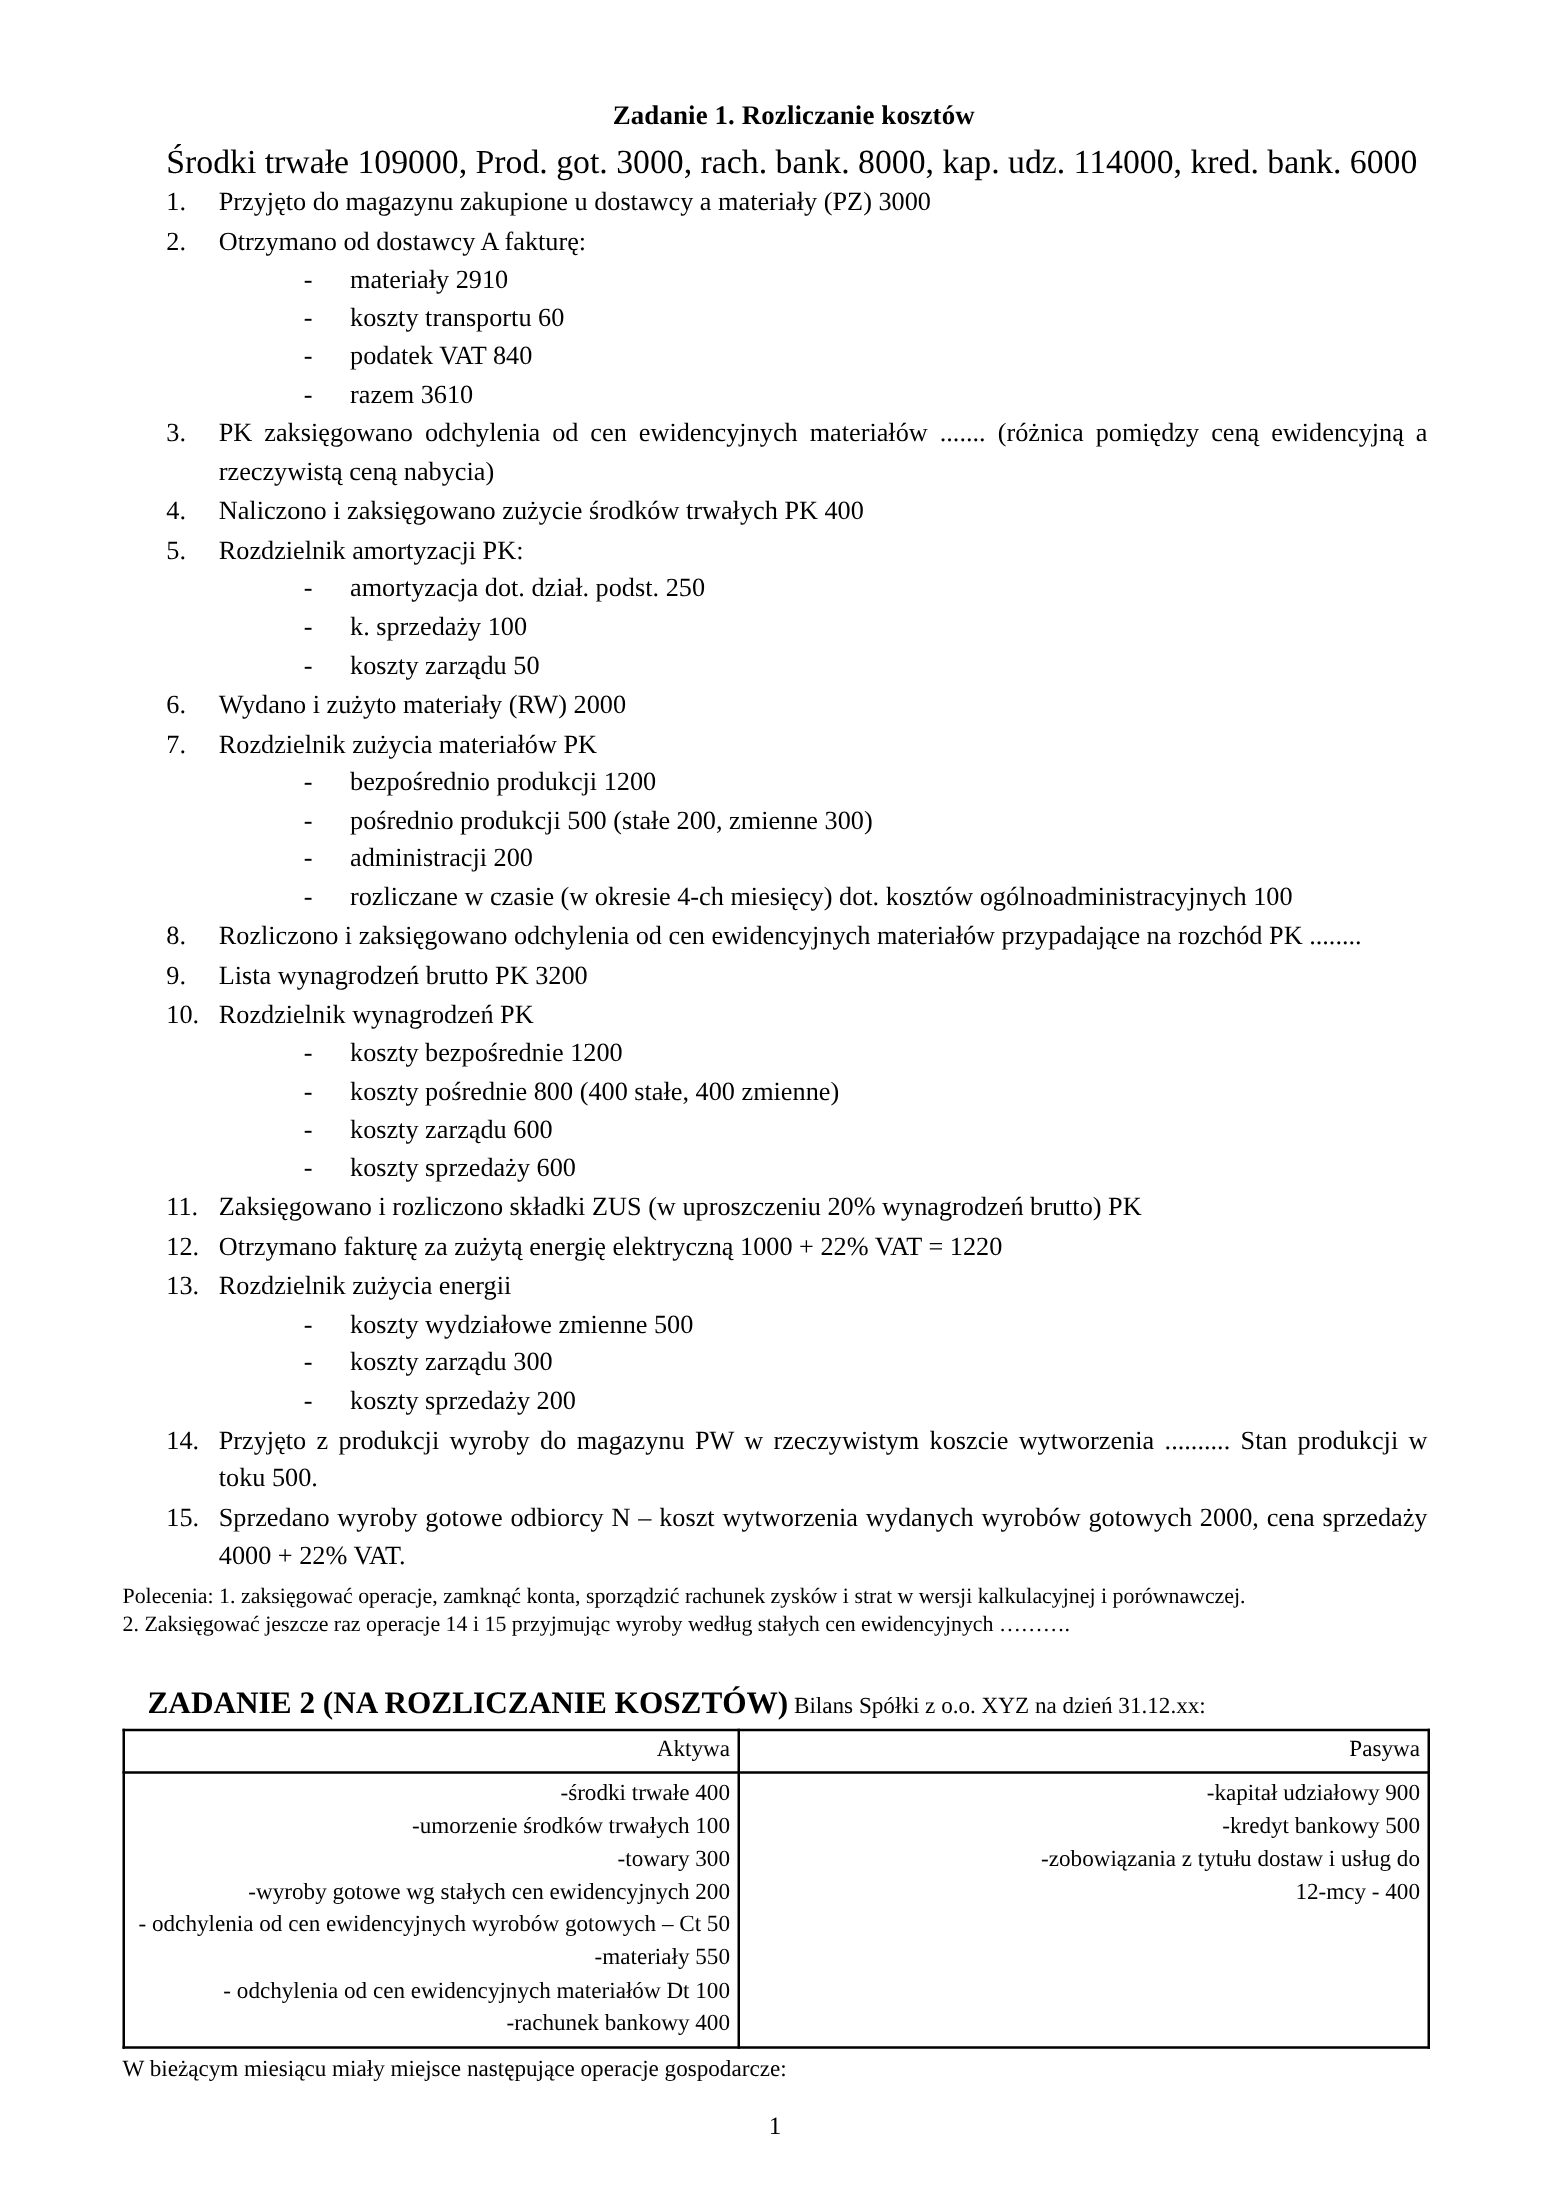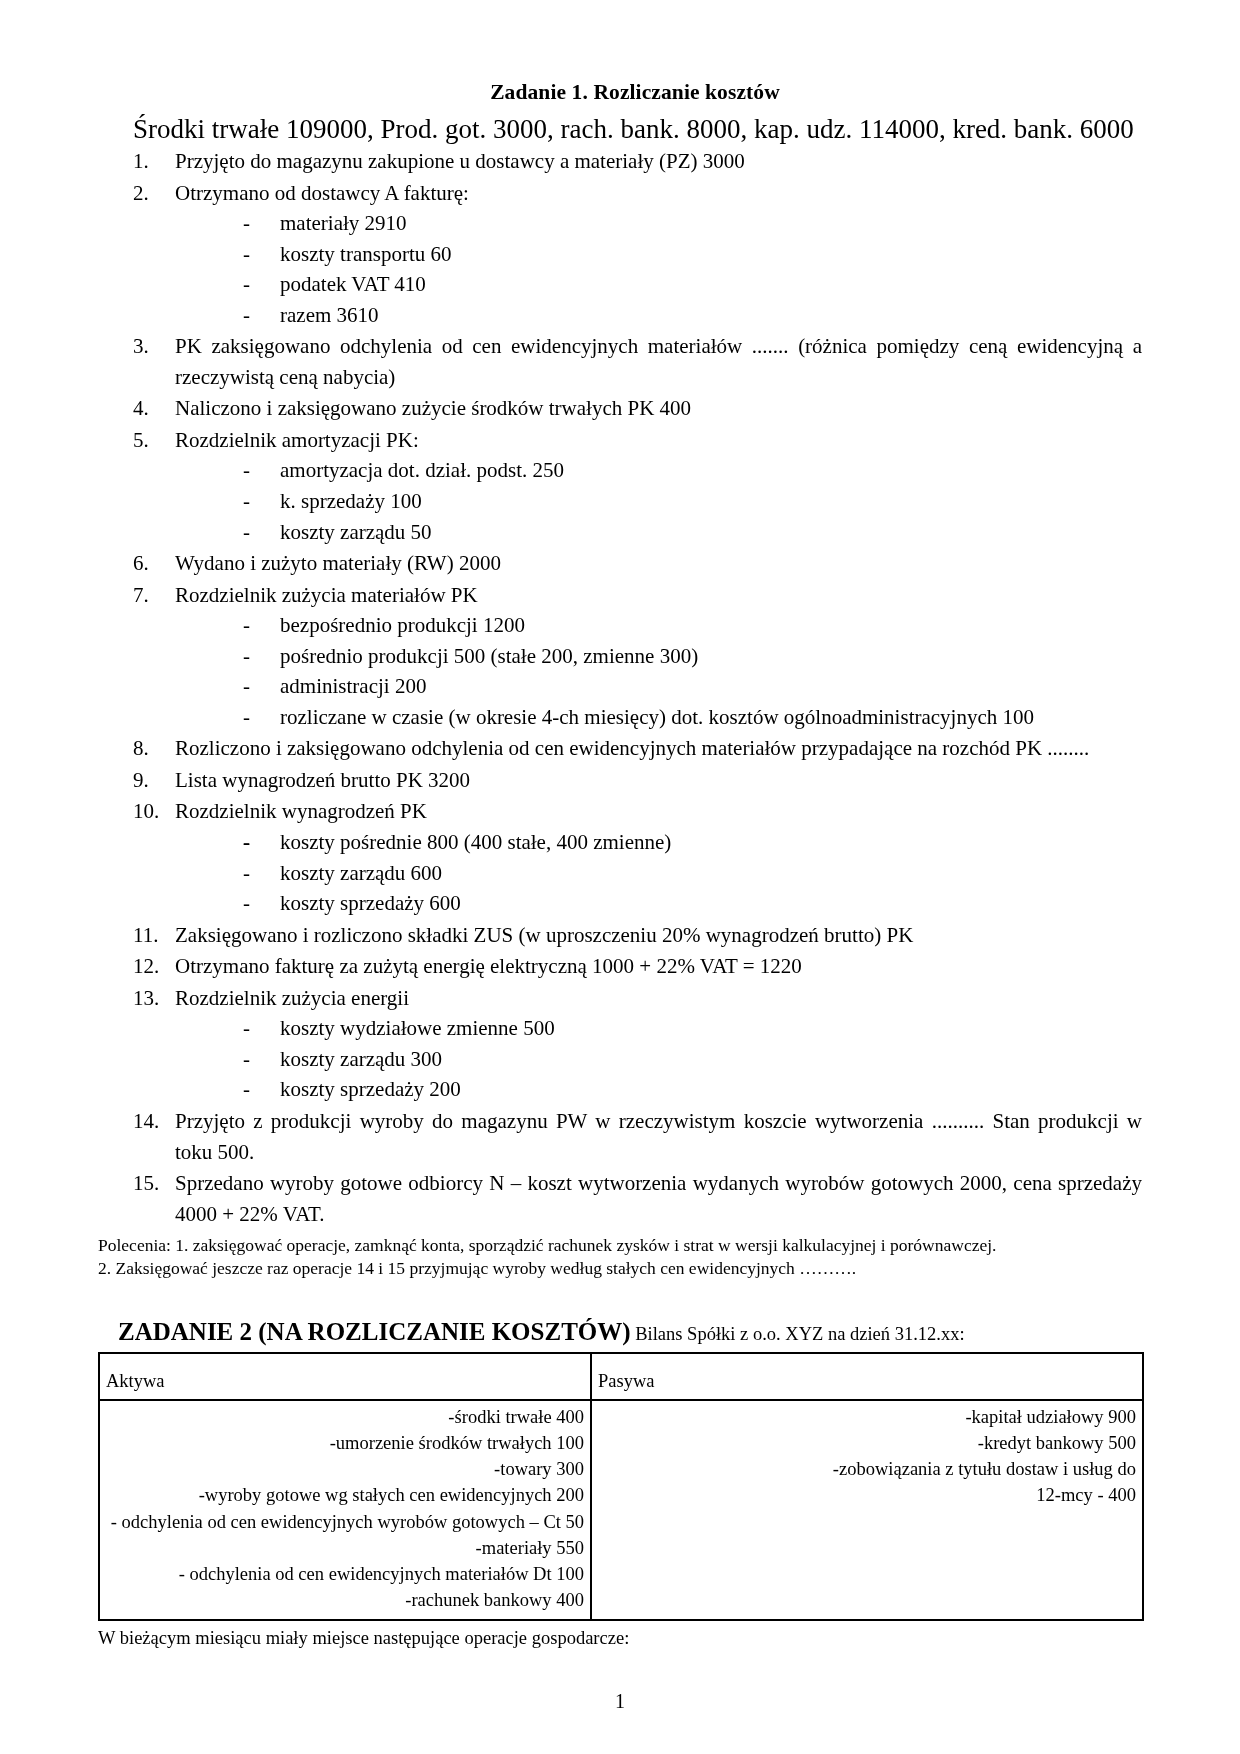--- a/index.html
+++ b/index.html
@@ -142,22 +142,22 @@
   table.balance th {
     border: 2px solid #000;
     padding: 3px 6px 5px 6px;
     vertical-align: top;
     font-size: 18.5px;
     line-height: 1.42;
     font-weight: normal;
     text-align: right;
   }
   table.balance th {
-    text-align: left;
-    padding-top: 14px;
+    text-align: right;
+    padding-top: 2px;
     padding-bottom: 4px;
   }
   table.balance .col-a { width: 492px; }
   table.balance .col-p { width: 552px; }
   .cell-lines div { white-space: nowrap; }
   .sum-row td { padding-top: 3px; padding-bottom: 4px; }
 
   
   .footer-note {
     padding-left: 98px;
@@ -197,21 +197,21 @@
           <li class="sub-item">
             <span class="dash">-</span>
             <span class="sub-cont">materiały 2910</span>
           </li>
           <li class="sub-item">
             <span class="dash">-</span>
             <span class="sub-cont">koszty transportu 60</span>
           </li>
           <li class="sub-item">
             <span class="dash">-</span>
-            <span class="sub-cont">podatek VAT 410</span>
+            <span class="sub-cont">podatek VAT 840</span>
           </li>
           <li class="sub-item">
             <span class="dash">-</span>
             <span class="sub-cont">razem 3610</span>
           </li>
         </ul>
       </li>
       <li class="op-item">
         <span class="op-num">3.</span>
         <span class="op-text justify">PK zaksięgowano odchylenia od cen ewidencyjnych materiałów ....... (różnica pomiędzy ceną ewidencyjną a rzeczywistą ceną nabycia)</span>
@@ -271,20 +271,21 @@
       <li class="op-item">
         <span class="op-num">9.</span>
         <span class="op-text">Lista wynagrodzeń brutto PK 3200</span>
       </li>
       <li class="op-item two-digit">
         <span class="op-num">10.</span>
         <span class="op-text">Rozdzielnik wynagrodzeń PK</span>
         <ul class="sub-list">
           <li class="sub-item">
             <span class="dash">-</span>
+            <span class="sub-cont">koszty bezpośrednie 1200</span>
           </li>
           <li class="sub-item">
             <span class="dash">-</span>
             <span class="sub-cont">koszty pośrednie 800 (400 stałe, 400 zmienne)</span>
           </li>
           <li class="sub-item">
             <span class="dash">-</span>
             <span class="sub-cont">koszty zarządu 600</span>
           </li>
           <li class="sub-item">

